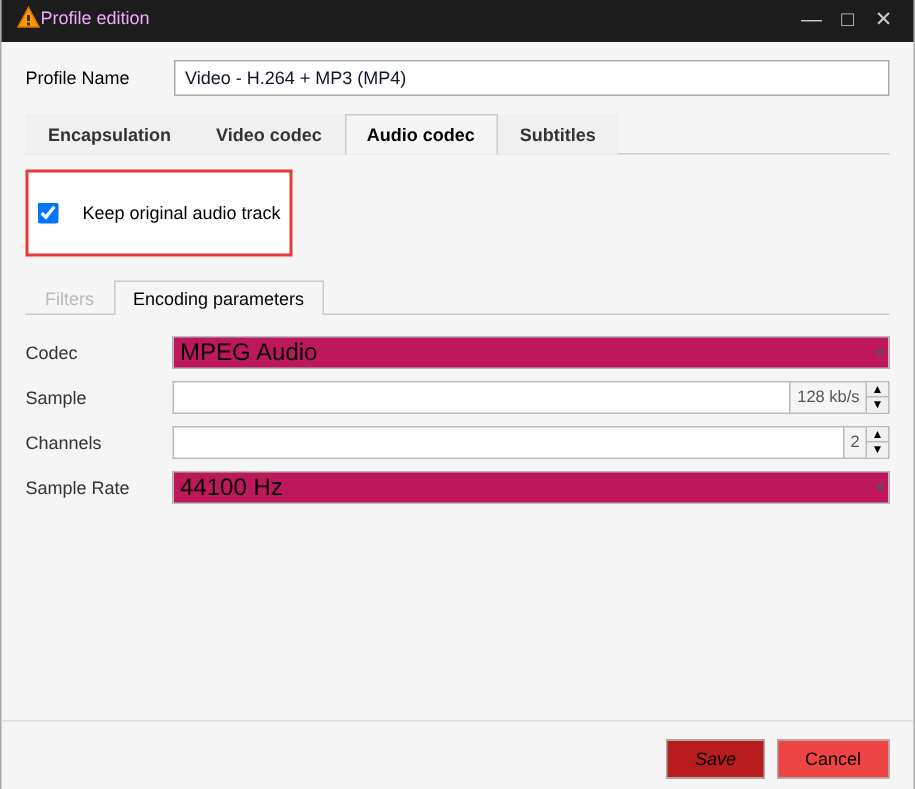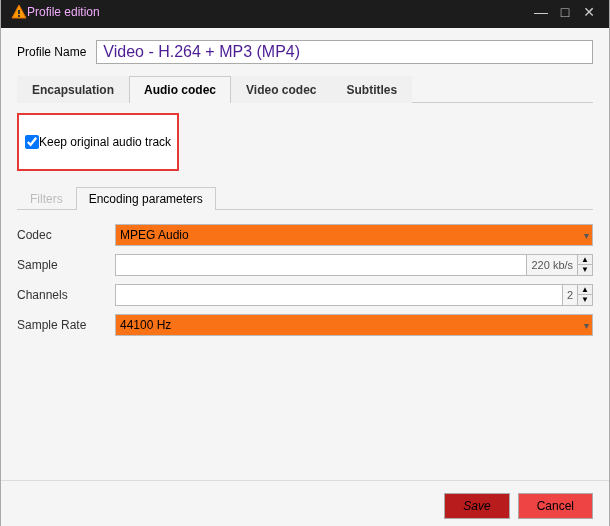--- a/index.html
+++ b/index.html
@@ -60,23 +60,24 @@
     .profile-name-label {
       font-size: 12px;
       color: #000000;
       white-space: nowrap;
     }
     .profile-name-input {
       flex: 1;
       height: 24px;
       border: 1px solid #aaa;
       padding: 2px 6px;
-      font-size: 16px;
+      font-size: 12px;
       background: #fff;
-      color: #4c1d95;
+      color: #0f172a;
+      margin-left: 20px;
     }
     .tabs {
       display: flex;
       border-bottom: 1px solid #ccc;
       margin-bottom: 10px;
       font-weight: bold;
     }
     .tab {
       padding: 6px 14px;
       cursor: pointer;
@@ -100,21 +101,21 @@
       display: flex;
       align-items: center;
       gap: 6px;
       margin-bottom: 6px;
       padding-bottom: 6px;
       border-bottom: 1px solid #ddd;
     }
     .keep-original-row {
       display: flex;
       align-items: center;
-      gap: 0;
+      gap: 16px;
       margin-bottom: 8px;
       border: 2px solid #e53935;
       padding: 20px 6px;
       display: inline-flex;
       background: #fff;
     }
     .sub-tabs {
       display: flex;
       margin-bottom: 10px;
       border-bottom: 1px solid #ccc;
@@ -152,22 +153,22 @@
     }
     .param-select-wrap {
       position: relative;
       flex: 1;
     }
     .param-select {
       width: 100%;
       height: 22px;
       border: 1px solid #bbb;
       padding: 2px 4px;
-      font-size: 12px;
-      background: #f97316;
+      font-size: 16px;
+      background: #be185d;
       appearance: none;
       -webkit-appearance: none;
       padding-right: 20px;
       cursor: pointer;
     }
     .select-arrow {
       position: absolute;
       right: 4px;
       top: 50%;
       transform: translateY(-50%);
@@ -272,22 +273,22 @@
 
   <div class="content">
 
     <div class="profile-name-row">
       <span class="profile-name-label">Profile Name</span>
       <input class="profile-name-input" type="text" value="Video - H.264 + MP3 (MP4)" style="">
     </div>
 
     <div class="tabs">
       <div class="tab">Encapsulation</div>
+      <div class="tab">Video codec</div>
       <div class="tab active">Audio codec</div>
-      <div class="tab">Video codec</div>
       <div class="tab">Subtitles</div>
     </div>
 
     <div class="section">
 
       <div style="margin-bottom: 8px;">
         <div class="keep-original-row">
           <input type="checkbox" checked="" style="">
           <span>Keep original audio track</span>
         </div>
@@ -304,21 +305,21 @@
         <div class="param-select-wrap">
           <select class="param-select">
             <option>MPEG Audio</option>
           </select>
           <span class="select-arrow">▾</span>
         </div>
 
         <span class="param-label">Sample</span>
         <div class="spinner-wrap">
           <input class="spinner-input" type="text" value="" style="">
-          <span class="spinner-unit">220 kb/s</span>
+          <span class="spinner-unit">128 kb/s</span>
           <div class="spinner-btns">
             <button class="spinner-btn">▲</button>
             <button class="spinner-btn">▼</button>
           </div>
         </div>
 
         <span class="param-label">Channels</span>
         <div class="spinner-wrap">
           <input class="spinner-input" type="text" value="" style="">
           <span class="spinner-unit">2</span>

